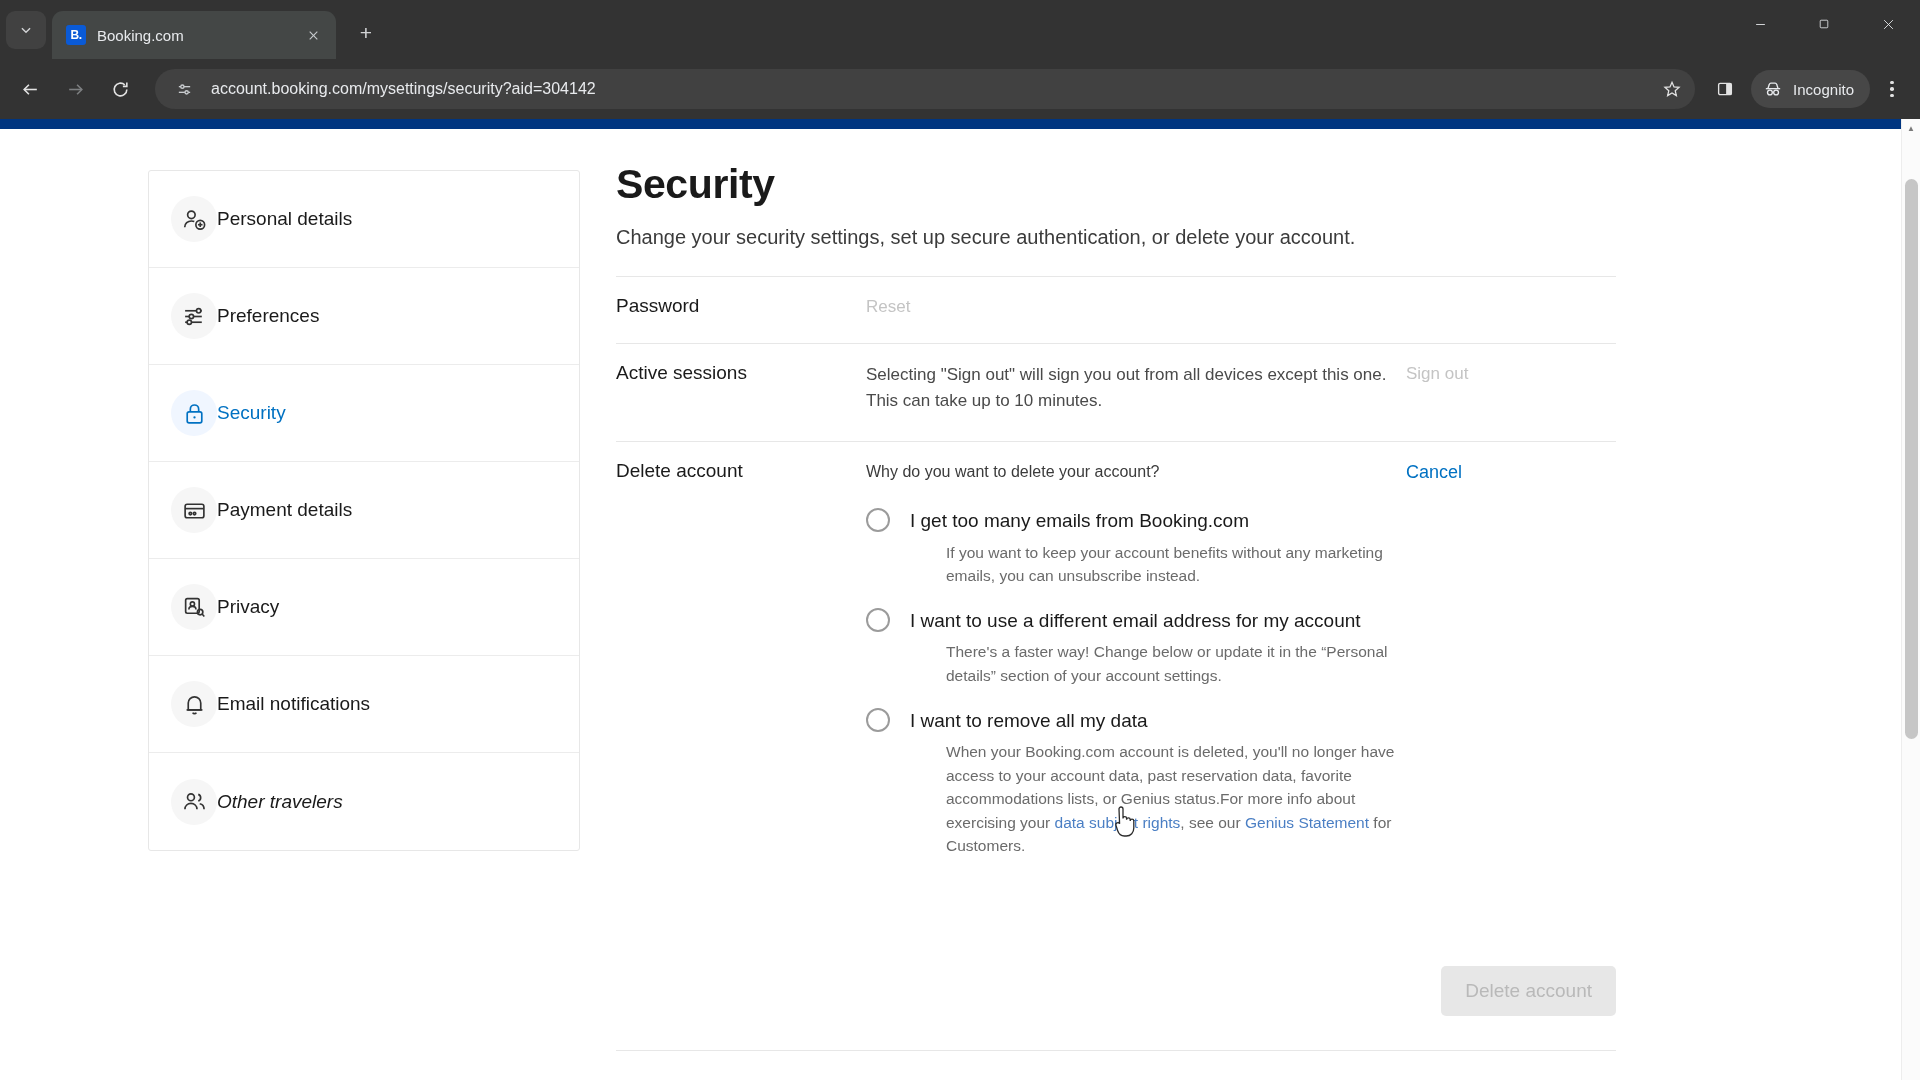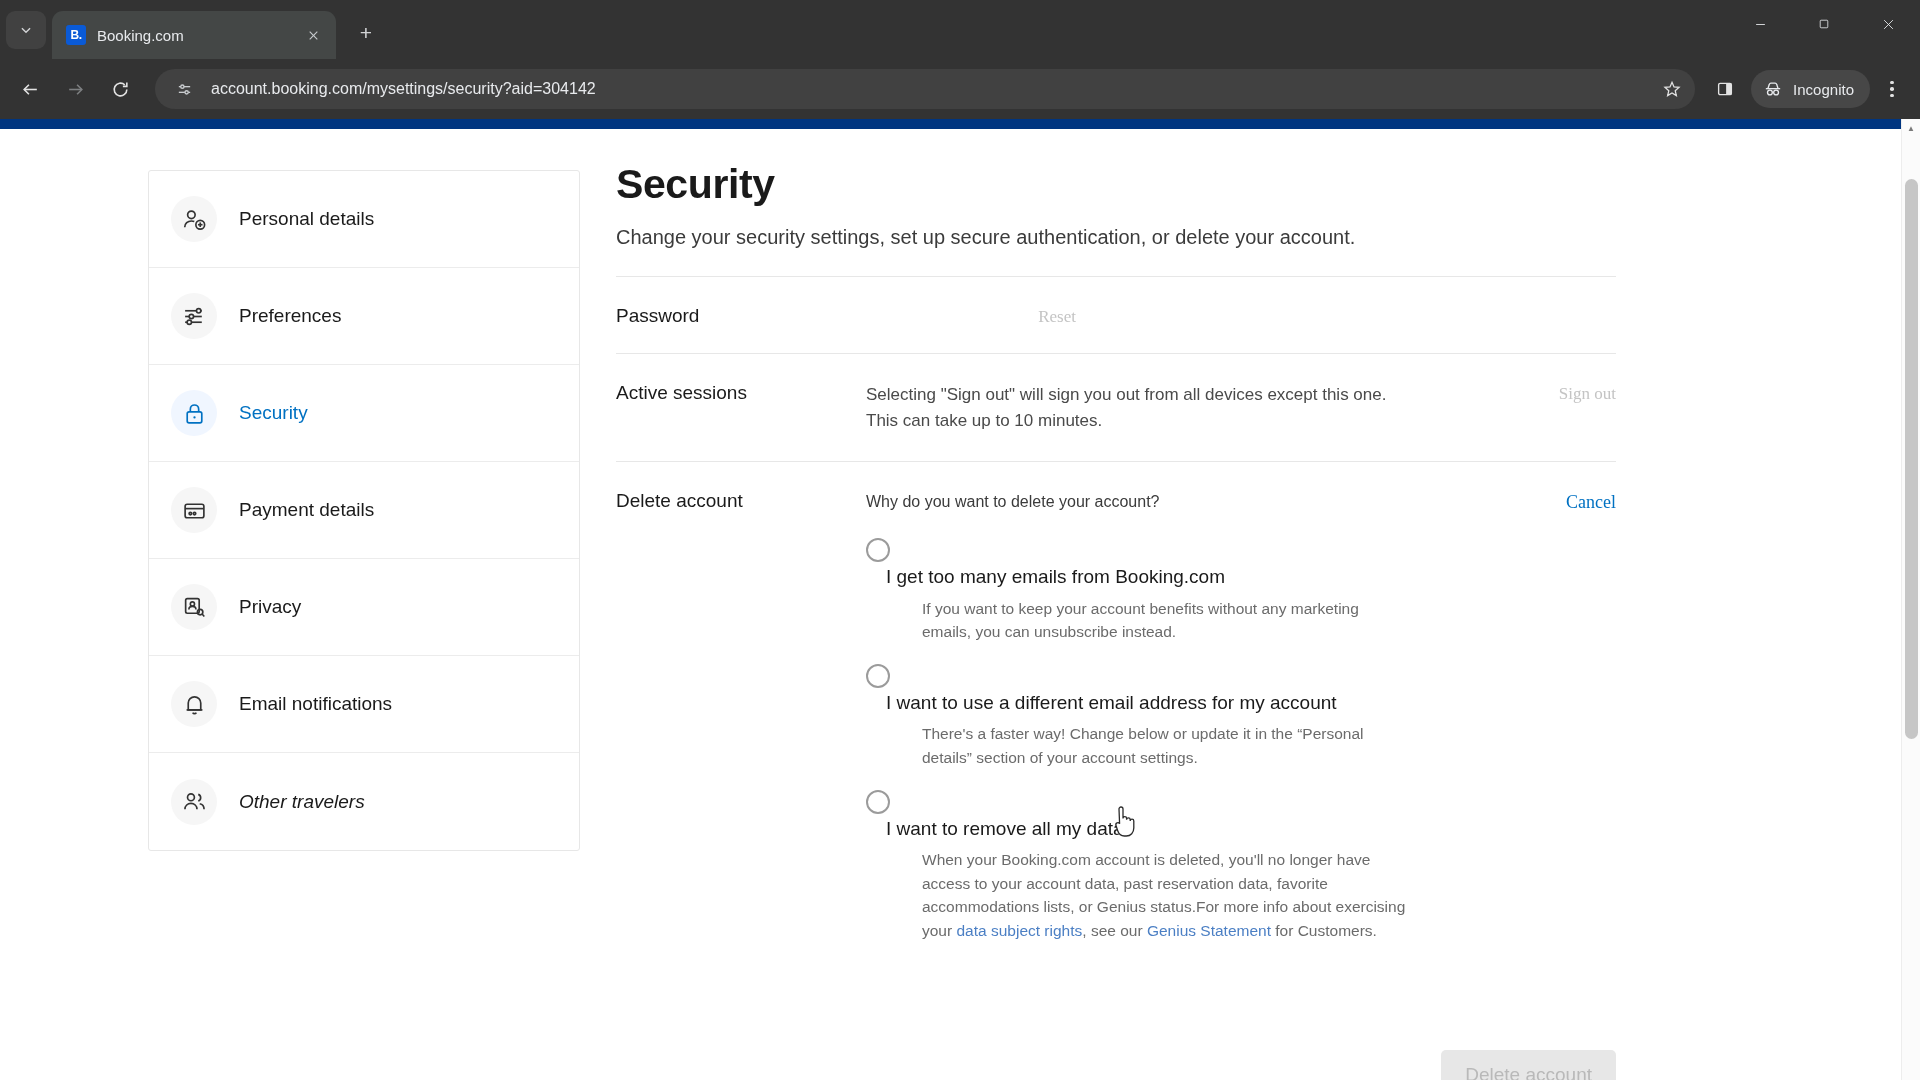--- a/index.html
+++ b/index.html
@@ -140,49 +140,49 @@
     padding-left: 22px; border-bottom: 1px solid #ececec;
     color: #1a1a1a; font-size: 19px;
   }
   .side-item:last-child { border-bottom: none; font-style: italic; }
   .side-item .sicon {
     width: 46px; height: 46px; border-radius: 50%; background: #f6f6f6;
     display: flex; align-items: center; justify-content: center;
     flex: 0 0 46px; color: #333;
   }
   .side-item .sicon svg { width: 25px; height: 25px; }
-  .side-item .slabel { margin-left: 22px; }
+  .side-item .slabel { }
   .side-item.active { color: #0071c2; }
   .side-item.active .sicon { background: #f0f6ff; color: #0071c2; }
 
   
   .main { flex: 1; margin-top: 32px; max-width: 1140px; padding-right: 140px; }
   .page-title {
     font-size: 41px; font-weight: bold; color: #1a1a1a;
     letter-spacing: -0.4px; margin-bottom: 18px;
   }
   .page-sub { font-size: 20px; color: #3b3b3b; margin-bottom: 27px; }
 
   .srow {
     display: flex; border-top: 1px solid #e7e7e7;
-    padding: 28px 0 26px 0; align-items: flex-start;
+    padding: 18px 0 26px 0; align-items: flex-start;
   }
   .srow .col-label {
     width: 250px; flex: 0 0 250px; font-size: 19px; color: #1a1a1a;
   }
   .srow .col-body { flex: 1; font-size: 17px; color: #4a4a4a; line-height: 1.55; }
   .srow .col-action {
-    width: 210px; flex: 0 0 210px; text-align: right; padding-top: 2px; font-family: Liberation Serif, serif;
+    width: 210px; flex: 0 0 210px; padding-top: 2px;
   }
   .act-disabled { font-size: 17px; color: #c4c4c4; }
   .act-link { font-size: 18px; color: #0071c2; margin-top: 33px; }
 
   .qtext { font-size: 16px; color: #3b3b3b; margin-bottom: 22px; }
 
-  .optrow { display: flex; margin-bottom: 18px; align-items: flex-start; flex-direction: column; }
+  .optrow { display: flex; margin-bottom: 18px; align-items: flex-start; }
   .radio {
     width: 24px; height: 24px; border: 2px solid #9b9b9b; border-radius: 50%;
     flex: 0 0 24px; margin-top: 2px; background: #fff;
   }
   .opt-text { margin-left: 20px; }
   .opt-title { font-size: 19px; color: #1a1a1a; margin-bottom: 5px; }
   .opt-desc { font-size: 15.5px; color: #6b6b6b; line-height: 1.52; max-width: 660px; margin-left: 36px; }
   .opt-desc a { color: #4b7fc4; text-decoration: none; }
 
   .footer-actions { display: flex; justify-content: flex-end; margin-top: 64px; }

